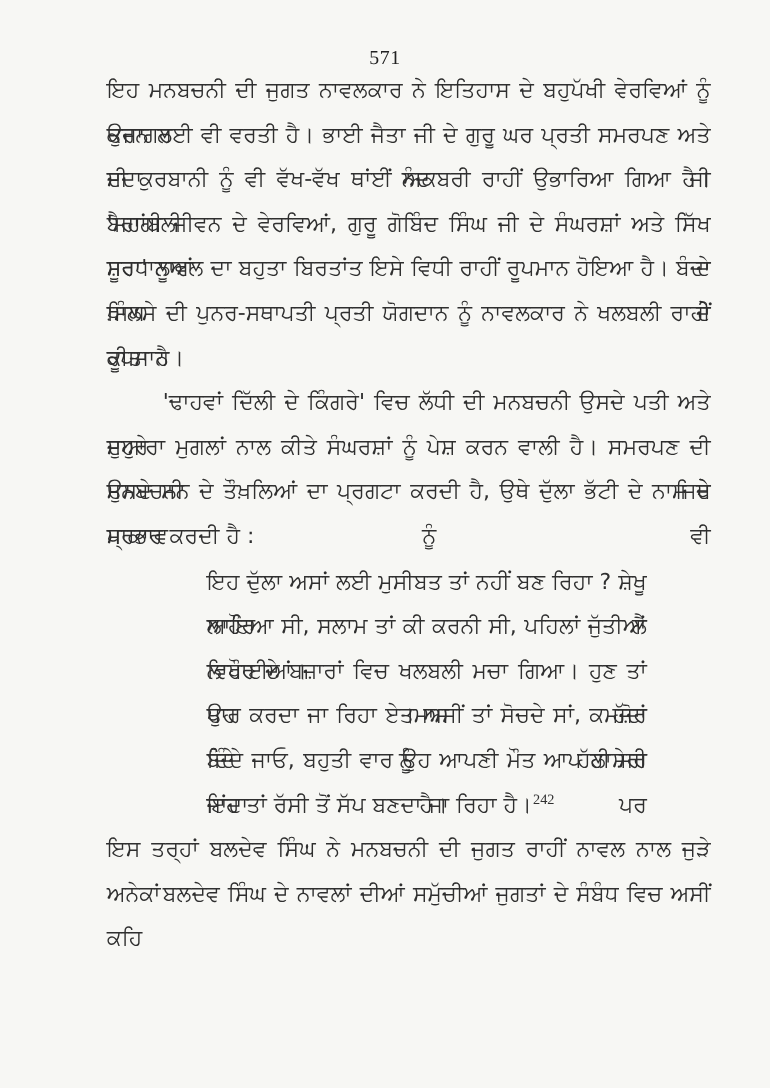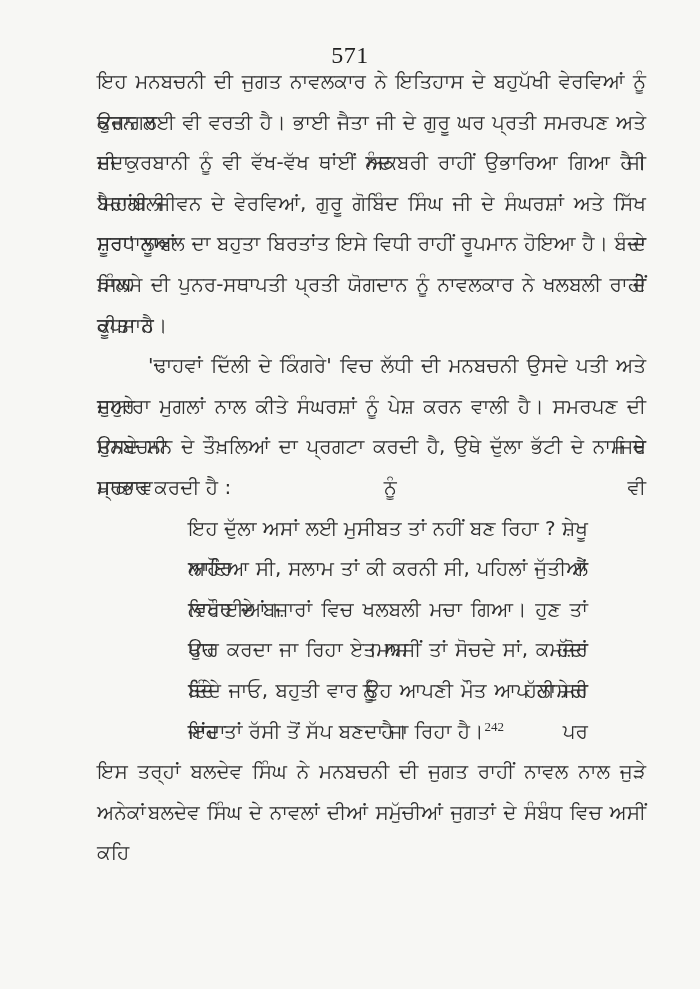--- a/index.html
+++ b/index.html
@@ -15,21 +15,21 @@
     color: #2f2f2f;
     position: relative;
   }
   .page-number {
     position: absolute;
     top: 42px;
     left: 0;
     width: 700px;
     text-align: center;
     font-family: "Liberation Serif", serif;
-    font-size: 24px;
+    font-size: 18px;
     letter-spacing: 0.5px;
     color: #222;
   }
   .text-block {
     position: absolute;
     left: 97px;
     top: 61px;
     width: 549px;
   }
   .line {

